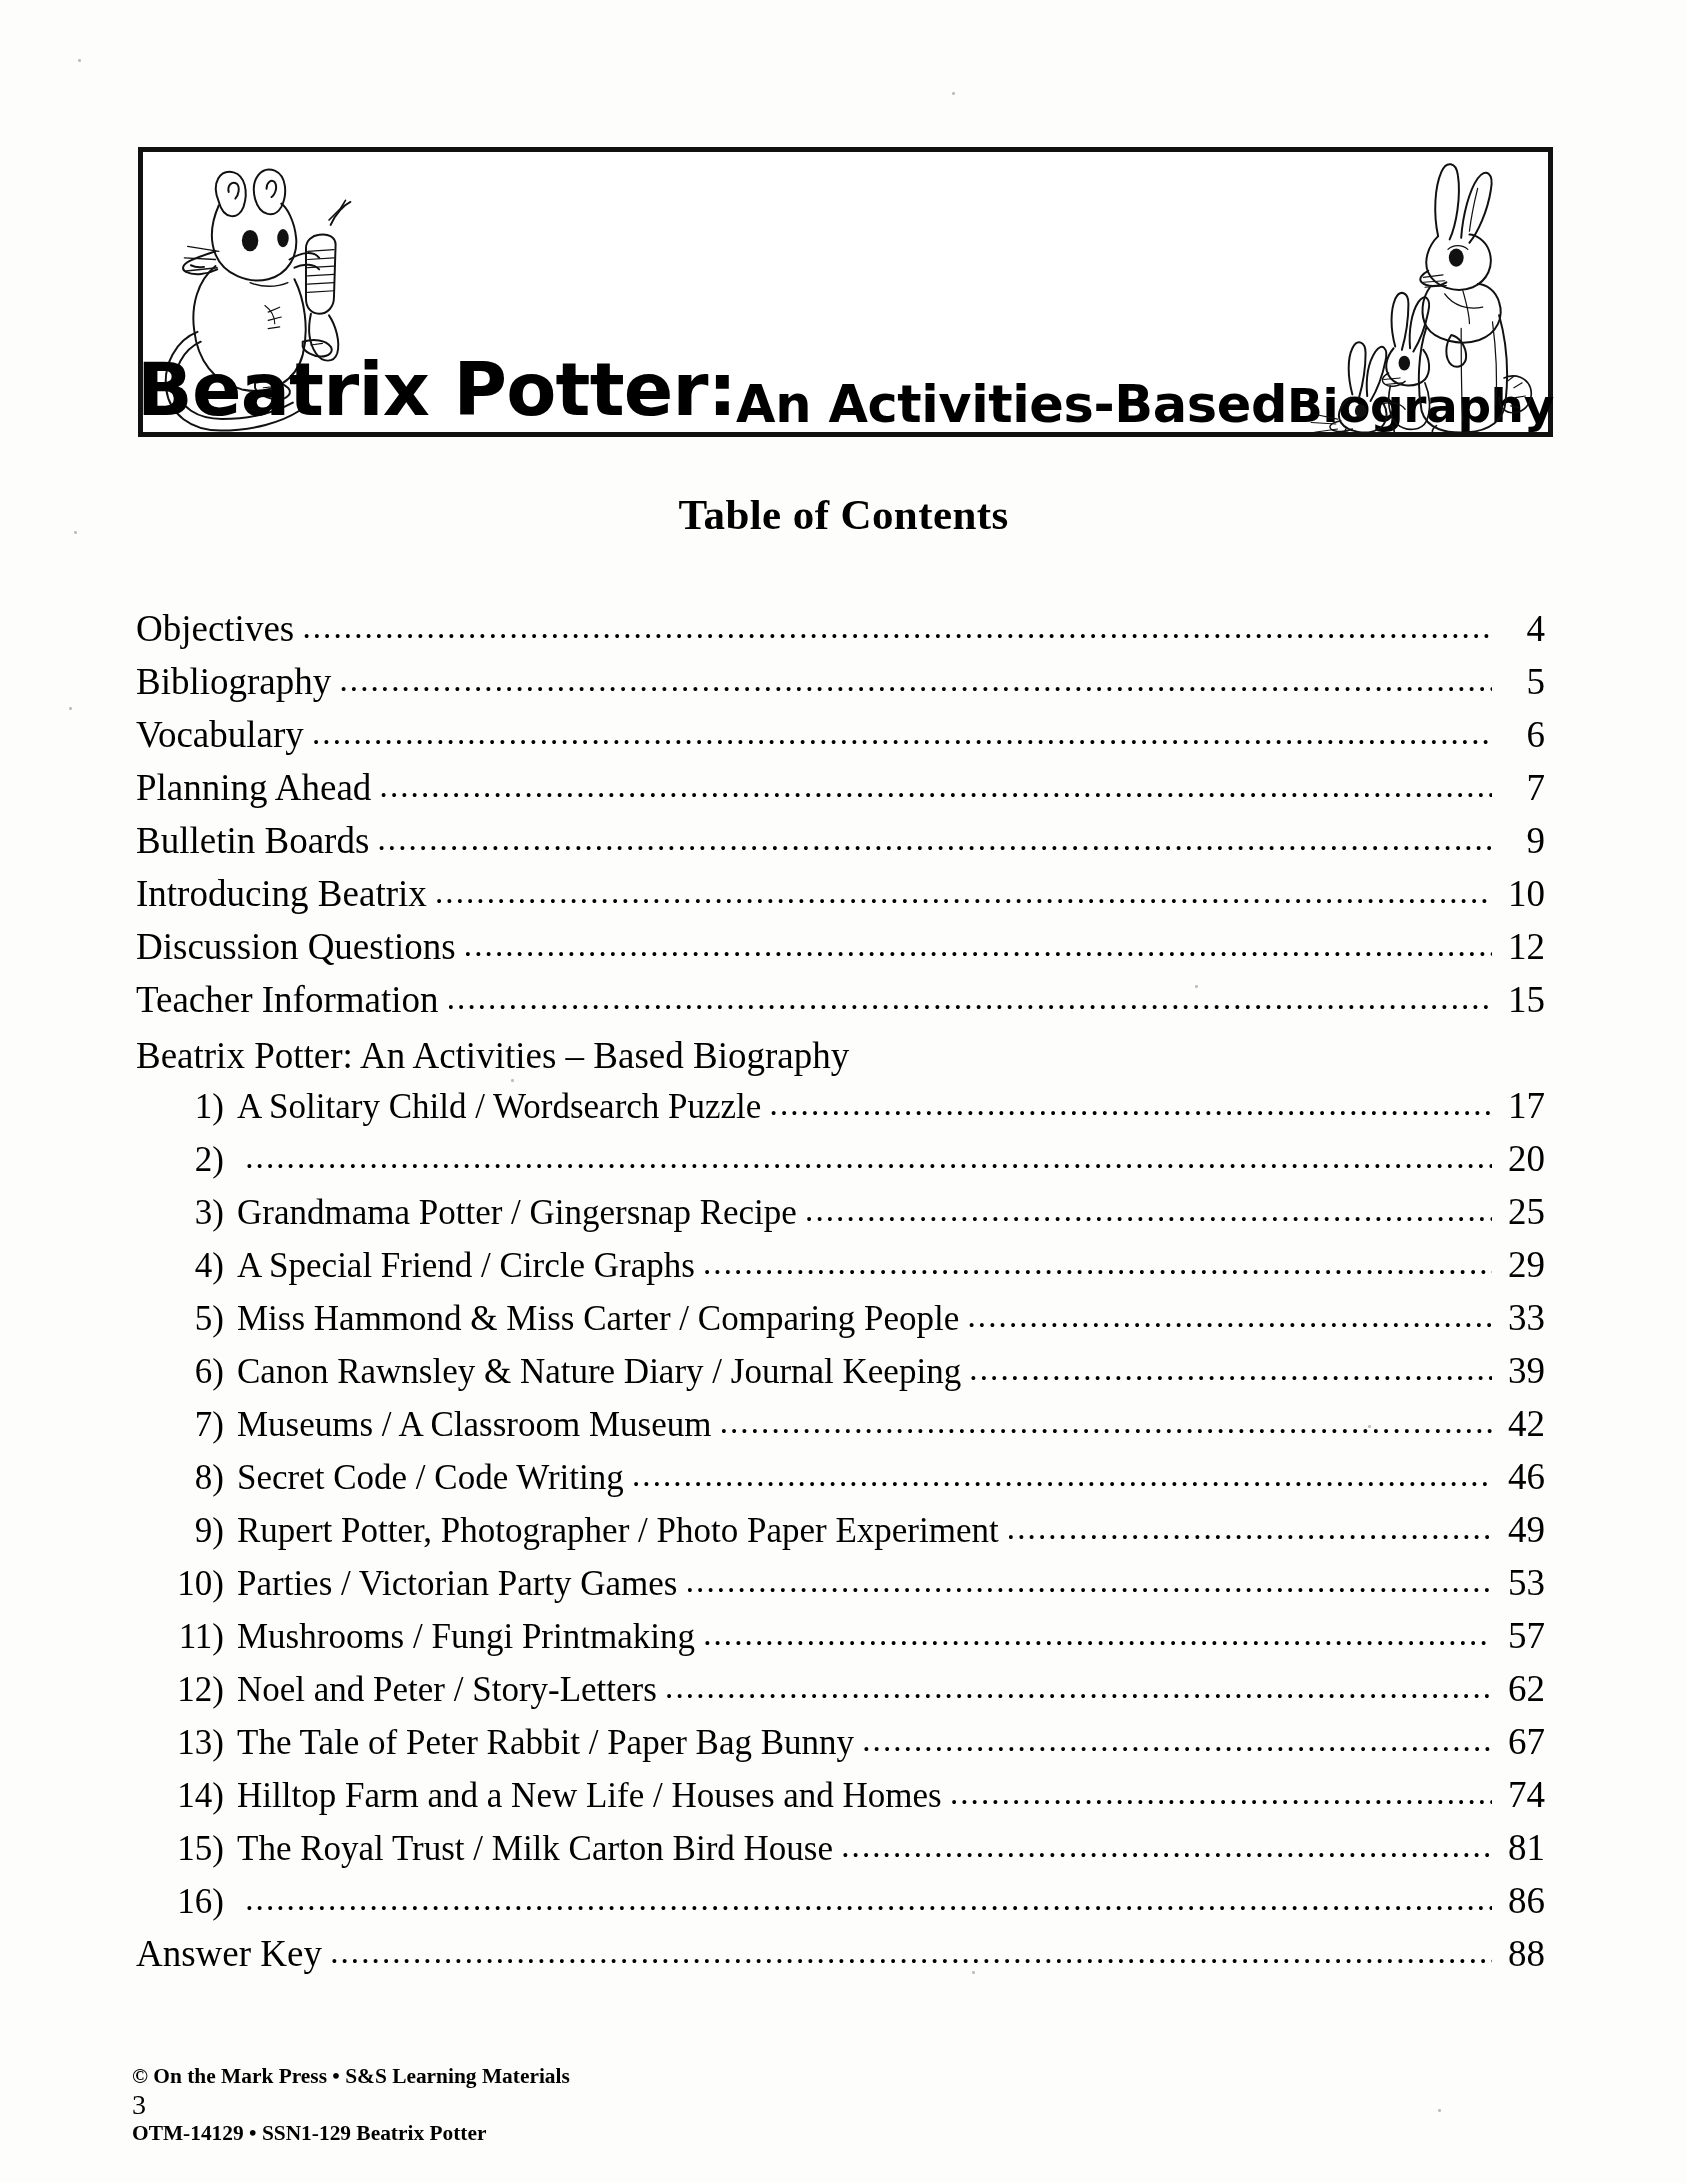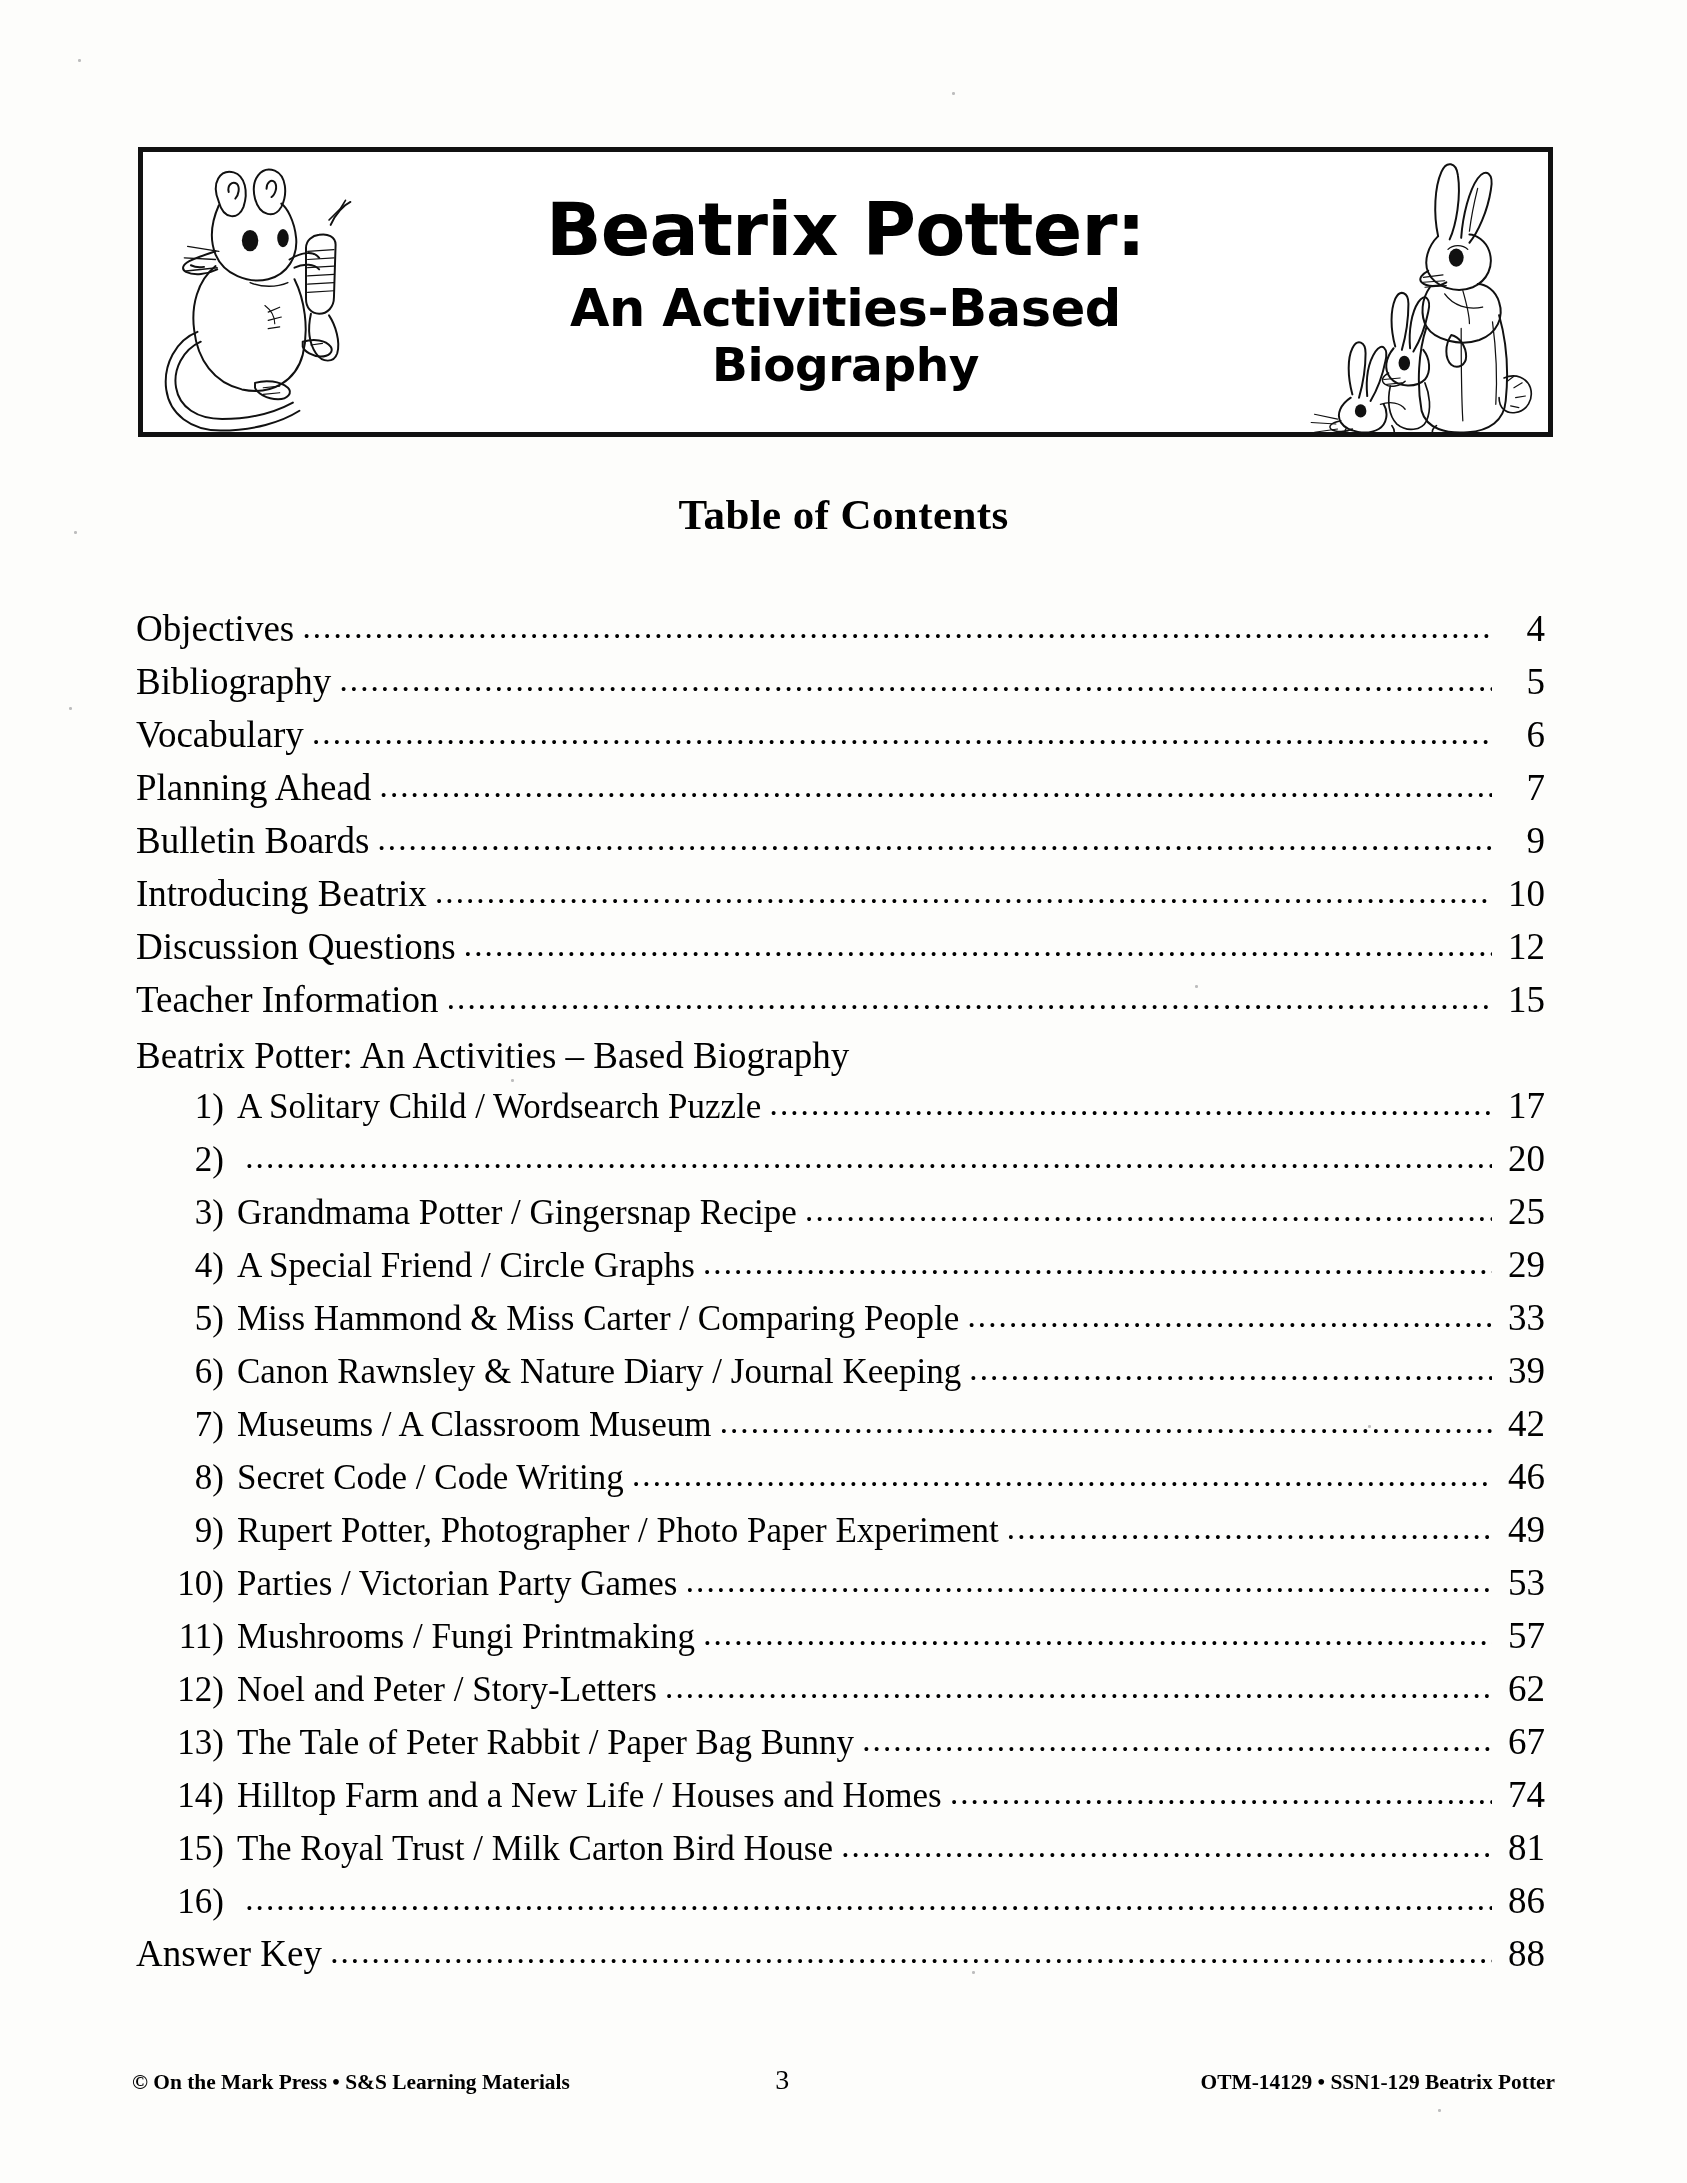--- a/index.html
+++ b/index.html
@@ -40,22 +40,22 @@
     width: 100%;
     height: 100%;
   }
   .banner-title-block {
     position: absolute;
     left: 272px;
     right: 272px;
     top: 0;
     bottom: 0;
     display: flex;
-    flex-direction: column;
-    align-items: center;
+    flex-direction: row;
+    align-items: flex-end;
     justify-content: center;
   }
   .title-main {
     font-family: "DejaVu Sans", "Liberation Sans", sans-serif;
     font-weight: bold;
     font-size: 73px;
     line-height: 1.02;
     letter-spacing: -0.8px;
     white-space: nowrap;
     margin-bottom: 5px;
@@ -171,20 +171,21 @@
   .footer {
     position: absolute;
     left: 132px;
     right: 132px;
     top: 2064px;
     display: flex;
     align-items: baseline;
     font-family: "Liberation Serif", "DejaVu Serif", serif;
     font-weight: bold;
     font-size: 21.4px;
+    flex-direction: column;
   }
   .footer-left { flex: 0 0 auto; }
   .footer-center {
     flex: 1 1 auto;
     text-align: center;
     font-weight: normal;
     font-size: 28px;
     padding-right: 206px;
   }
   .footer-right { flex: 0 0 auto; }

